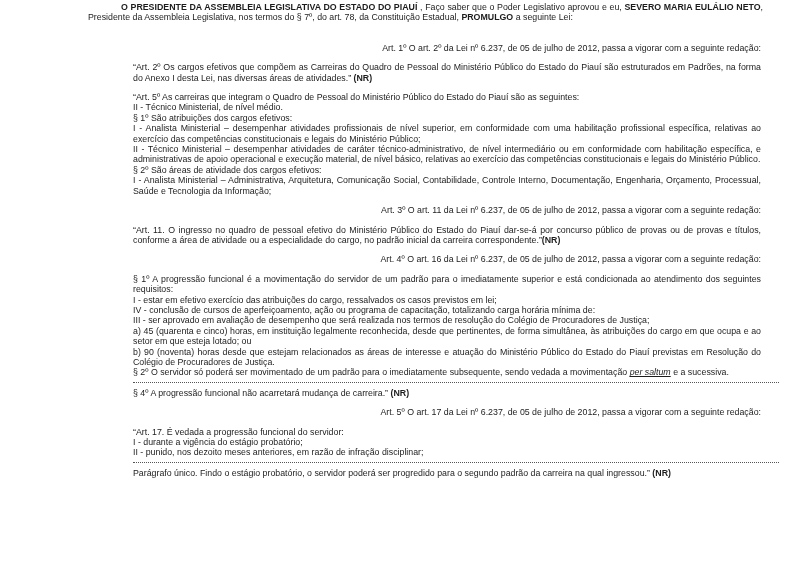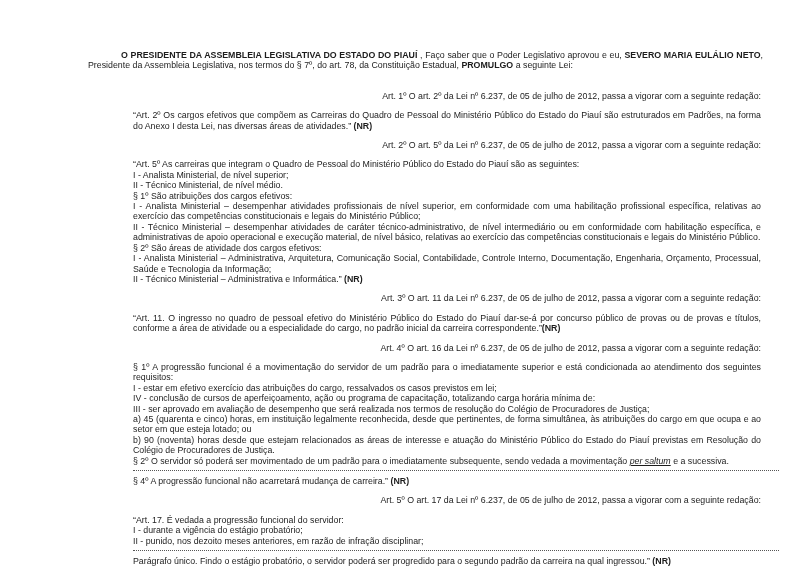--- a/index.html
+++ b/index.html
@@ -10,21 +10,21 @@
   body {
     width: 789px;
     height: 581px;
     overflow: hidden;
     font-family: "Liberation Sans", "DejaVu Sans", sans-serif;
     font-size: 8.8px;
     line-height: 10.4px;
     color: #1c1c1c;
     -webkit-font-smoothing: antialiased;
   }
-  .page { padding-top: 10px; margin-top: 40px; }
+  .page { padding-top: 2px; }
   p { margin: 0; padding: 0; }
   b { font-weight: bold; }
   i { font-style: italic; text-decoration: underline; }
 
   .pre {
     margin: 0 26px 0 88px;
     text-indent: 33px;
     text-align: justify;
   }
   .caput {
@@ -53,32 +53,29 @@
 <div class="page">
 
   <p class="pre"><b>O PRESIDENTE DA ASSEMBLEIA LEGISLATIVA DO ESTADO DO PIAUÍ</b><span> , Faço saber que o Poder Legislativo aprovou e eu, </span><b>SEVERO MARIA EULÁLIO NETO</b><span>, Presidente da Assembleia Legislativa, nos termos do § 7º, do art. 78, da Constituição Estadual, </span><b>PROMULGO</b><span> a seguinte Lei:</span></p>
 
   <p class="caput block-lg">Art. 1º O art. 2º da Lei nº 6.237, de 05 de julho de 2012, passa a vigorar com a seguinte redação:</p>
 
   <div class="quote block">
     <p><span>“Art. 2º Os cargos efetivos que compõem as Carreiras do Quadro de Pessoal do Ministério Público do Estado do Piauí são estruturados em Padrões, na forma do Anexo I desta Lei, nas diversas áreas de atividades.” </span><b>(NR)</b></p>
   </div>
 
-  <p class="caput block">Art. 2º O art. 5º da Lei nº 6.237, de 05 de julho de 2012, passa a vigorar com a seguinte redação:</p>
 
   <div class="quote block">
     <p>“Art. 5º As carreiras que integram o Quadro de Pessoal do Ministério Público do Estado do Piauí são as seguintes:</p>
-    <p>I - Analista Ministerial, de nível superior;</p>
     <p>II - Técnico Ministerial, de nível médio.</p>
     <p>§ 1º São atribuições dos cargos efetivos:</p>
     <p>I - Analista Ministerial – desempenhar atividades profissionais de nível superior, em conformidade com uma habilitação profissional específica, relativas ao exercício das competências constitucionais e legais do Ministério Público;</p>
     <p>II - Técnico Ministerial – desempenhar atividades de caráter técnico-administrativo, de nível intermediário ou em conformidade com habilitação específica, e administrativas de apoio operacional e execução material, de nível básico, relativas ao exercício das competências constitucionais e legais do Ministério Público.</p>
     <p>§ 2º São áreas de atividade dos cargos efetivos:</p>
     <p>I - Analista Ministerial – Administrativa, Arquitetura, Comunicação Social, Contabilidade, Controle Interno, Documentação, Engenharia, Orçamento, Processual, Saúde e Tecnologia da Informação;</p>
-    <p><span>II - Técnico Ministerial – Administrativa e Informática.” </span><b>(NR)</b></p>
   </div>
 
   <p class="caput block">Art. 3º O art. 11 da Lei nº 6.237, de 05 de julho de 2012, passa a vigorar com a seguinte redação:</p>
 
   <div class="quote block">
     <p><span>“Art. 11. O ingresso no quadro de pessoal efetivo do Ministério Público do Estado do Piauí dar-se-á por concurso público de provas ou de provas e títulos, conforme a área de atividade ou a especialidade do cargo, no padrão inicial da carreira correspondente.”</span><b>(NR)</b></p>
   </div>
 
   <p class="caput block">Art. 4º O art. 16 da Lei nº 6.237, de 05 de julho de 2012, passa a vigorar com a seguinte redação:</p>
 

